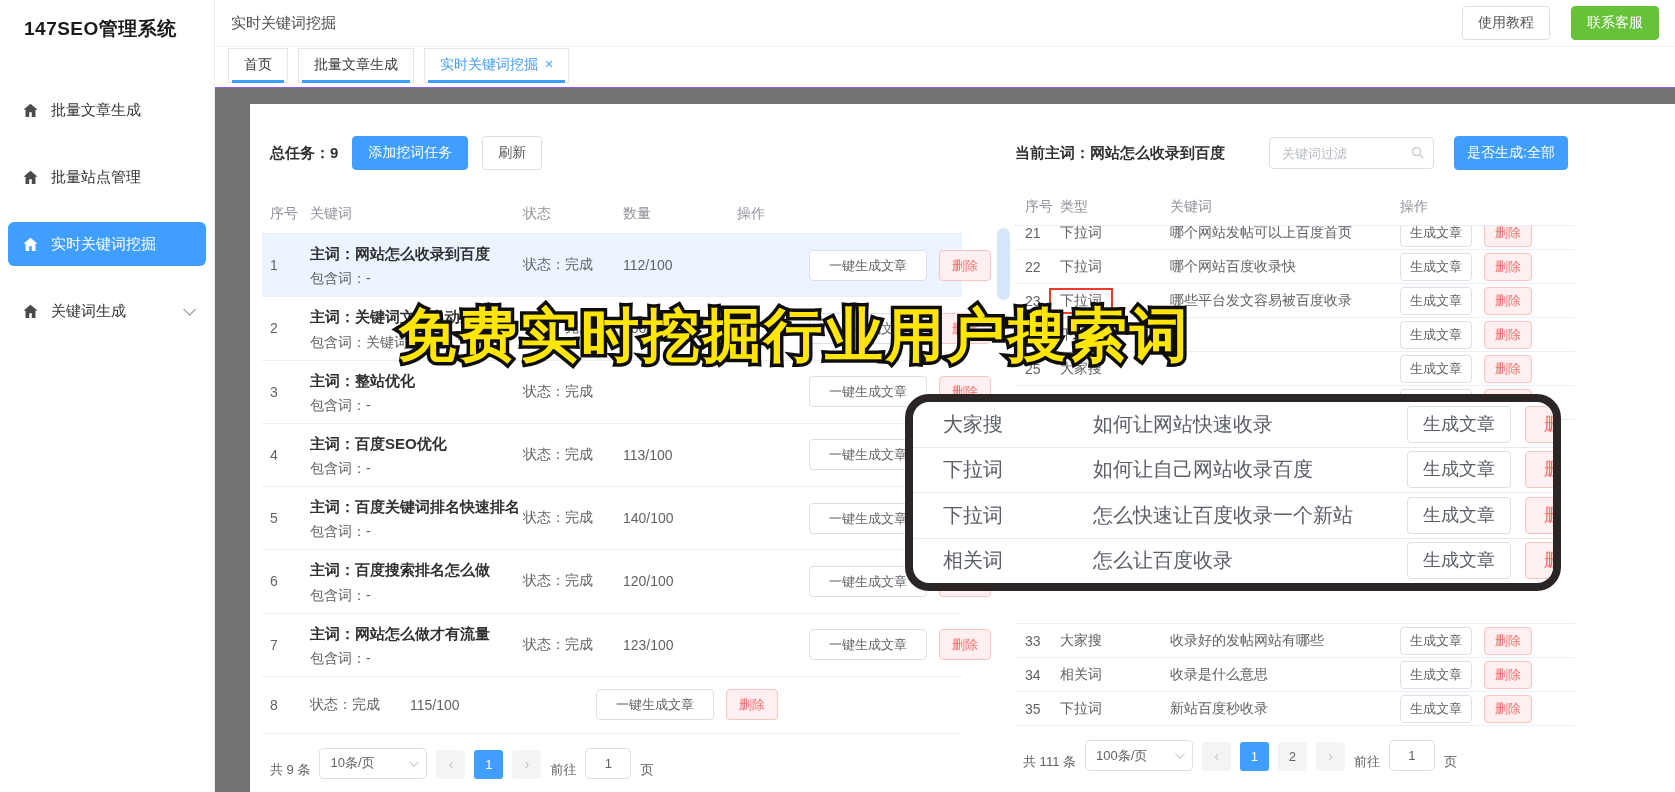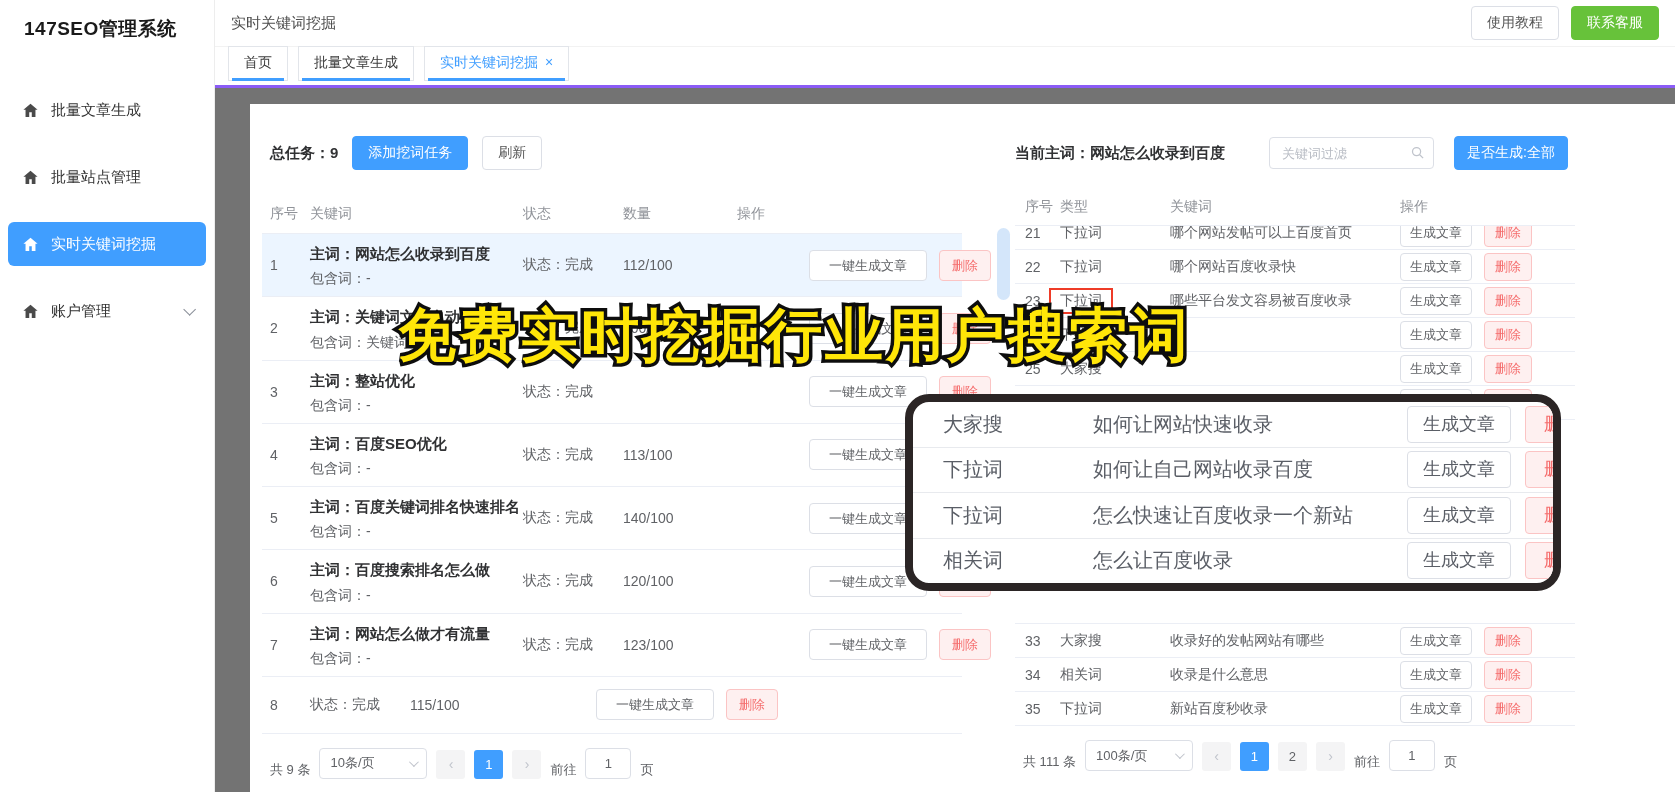--- a/index.html
+++ b/index.html
@@ -14,26 +14,26 @@
   .mi { display:flex; align-items:center; height:44px; margin:0 8px 23px 8px; padding:0 14px; border-radius:6px; cursor:pointer; color:#333; font-size:15px; }
   .mi svg { width:17px; height:17px; fill:#4a4a4a; }
   .mi .mi-lb { margin-left:12px; }
   .mi.active { background:#409EFF; color:#fff; }
   .mi.active svg { fill:#fff; }
   .mi .chev { margin-left:auto; width:9px; height:9px; border-right:1.5px solid #8a8f99; border-bottom:1.5px solid #8a8f99; transform:rotate(45deg) translateY(-3px); }
 
   
   .topbar { position:absolute; left:215px; top:0; right:0; height:47px; background:#fff; border-bottom:1px solid #f2f2f2; display:flex; align-items:center; padding:0 16px; }
   .tb-title { font-size:15px; color:#4d4d4d; }
-  .tb-right { margin-left:auto; display:flex; gap:12px; }
+  .tb-right { margin-left:auto; display:flex; gap:21px; }
   .btn { font-size:14px; border-radius:4px; padding:7px 15px; cursor:pointer; border:1px solid #dcdfe6; background:#fff; color:#555; font-family:inherit; }
   .btn.green { background:#67C23A; border-color:#67C23A; color:#fff; }
 
   
-  .tabbar { position:absolute; left:215px; top:47px; right:0; height:41px; background:#fff; border-bottom:3px solid #8b5cf6; display:flex; align-items:flex-end; padding:0 0 0 13px; gap:10px; }
+  .tabbar { position:absolute; left:215px; top:47px; right:0; height:41px; background:#fff; border-bottom:1px solid #8b5cf6; display:flex; align-items:flex-end; padding:0 0 0 13px; gap:10px; }
   .tab { position:relative; border:1px solid #e2e5ea; background:#fff; font-size:14px; color:#3d3d3d; padding:7px 15px 8px; margin-bottom:4px; cursor:pointer; white-space:nowrap; }
   .tab::after { content:""; position:absolute; left:3px; right:3px; bottom:-1px; height:3px; background:#409EFF; }
   .tab.active { color:#409EFF; }
   .tab .x { color:#409EFF; margin-left:7px; font-size:14px; }
 
   
   .content { position:absolute; left:215px; top:88px; right:0; bottom:0; }
   .card { position:absolute; left:35px; top:16px; right:0; bottom:0; background:#fff; display:flex; padding:26px 0 0 12px; }
 
   
@@ -121,21 +121,21 @@
       <div class="mi active">
         <svg viewBox="0 0 24 24">
             <path d="M12 2.5 22 11h-3v10h-5.2v-6.5h-3.6V21H5V11H2z"></path>
           </svg>
         <span class="mi-lb">实时关键词挖掘</span>
       </div>
       <div class="mi">
         <svg viewBox="0 0 24 24">
             <path d="M12 2.5 22 11h-3v10h-5.2v-6.5h-3.6V21H5V11H2z"></path>
           </svg>
-        <span class="mi-lb">账户管理</span>
+        <span class="mi-lb">关键词生成</span>
         <span class="chev"></span>
       </div>
     </nav>
   </aside>
 
   <header class="topbar">
     <div class="tb-title">实时关键词挖掘</div>
     <div class="tb-right">
       <button class="btn">使用教程</button>
       <button class="btn green">联系客服</button>

